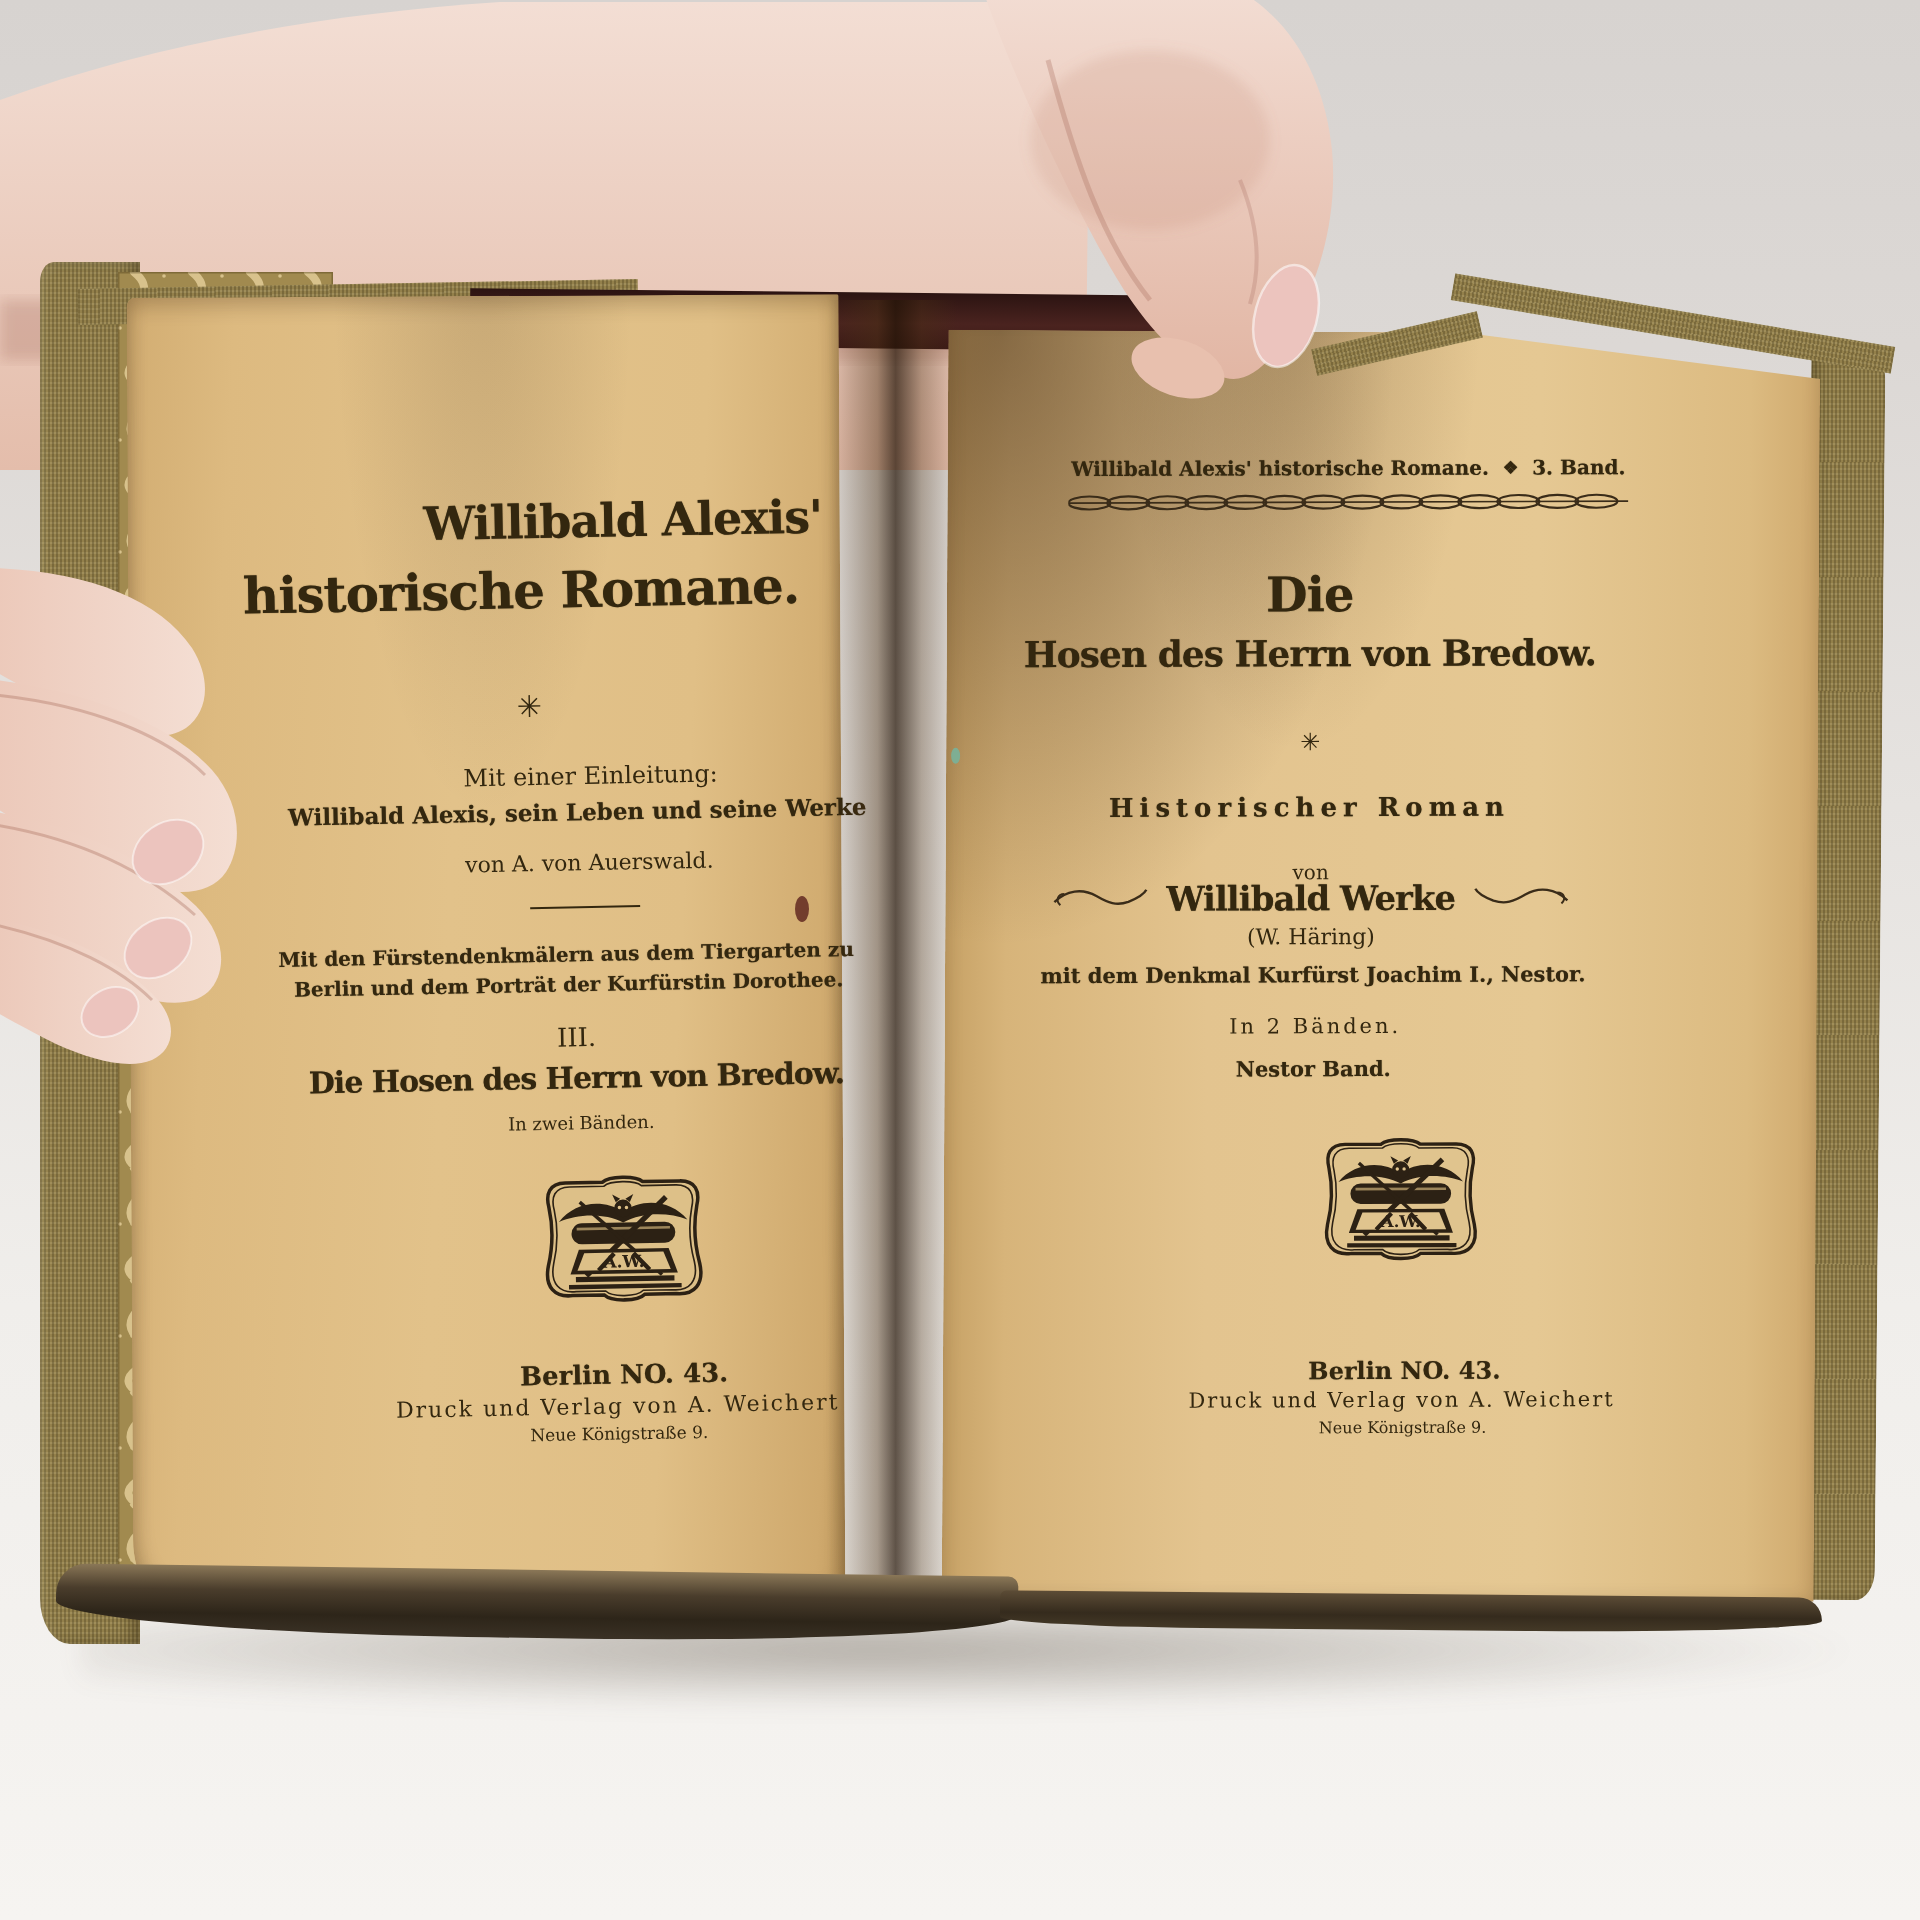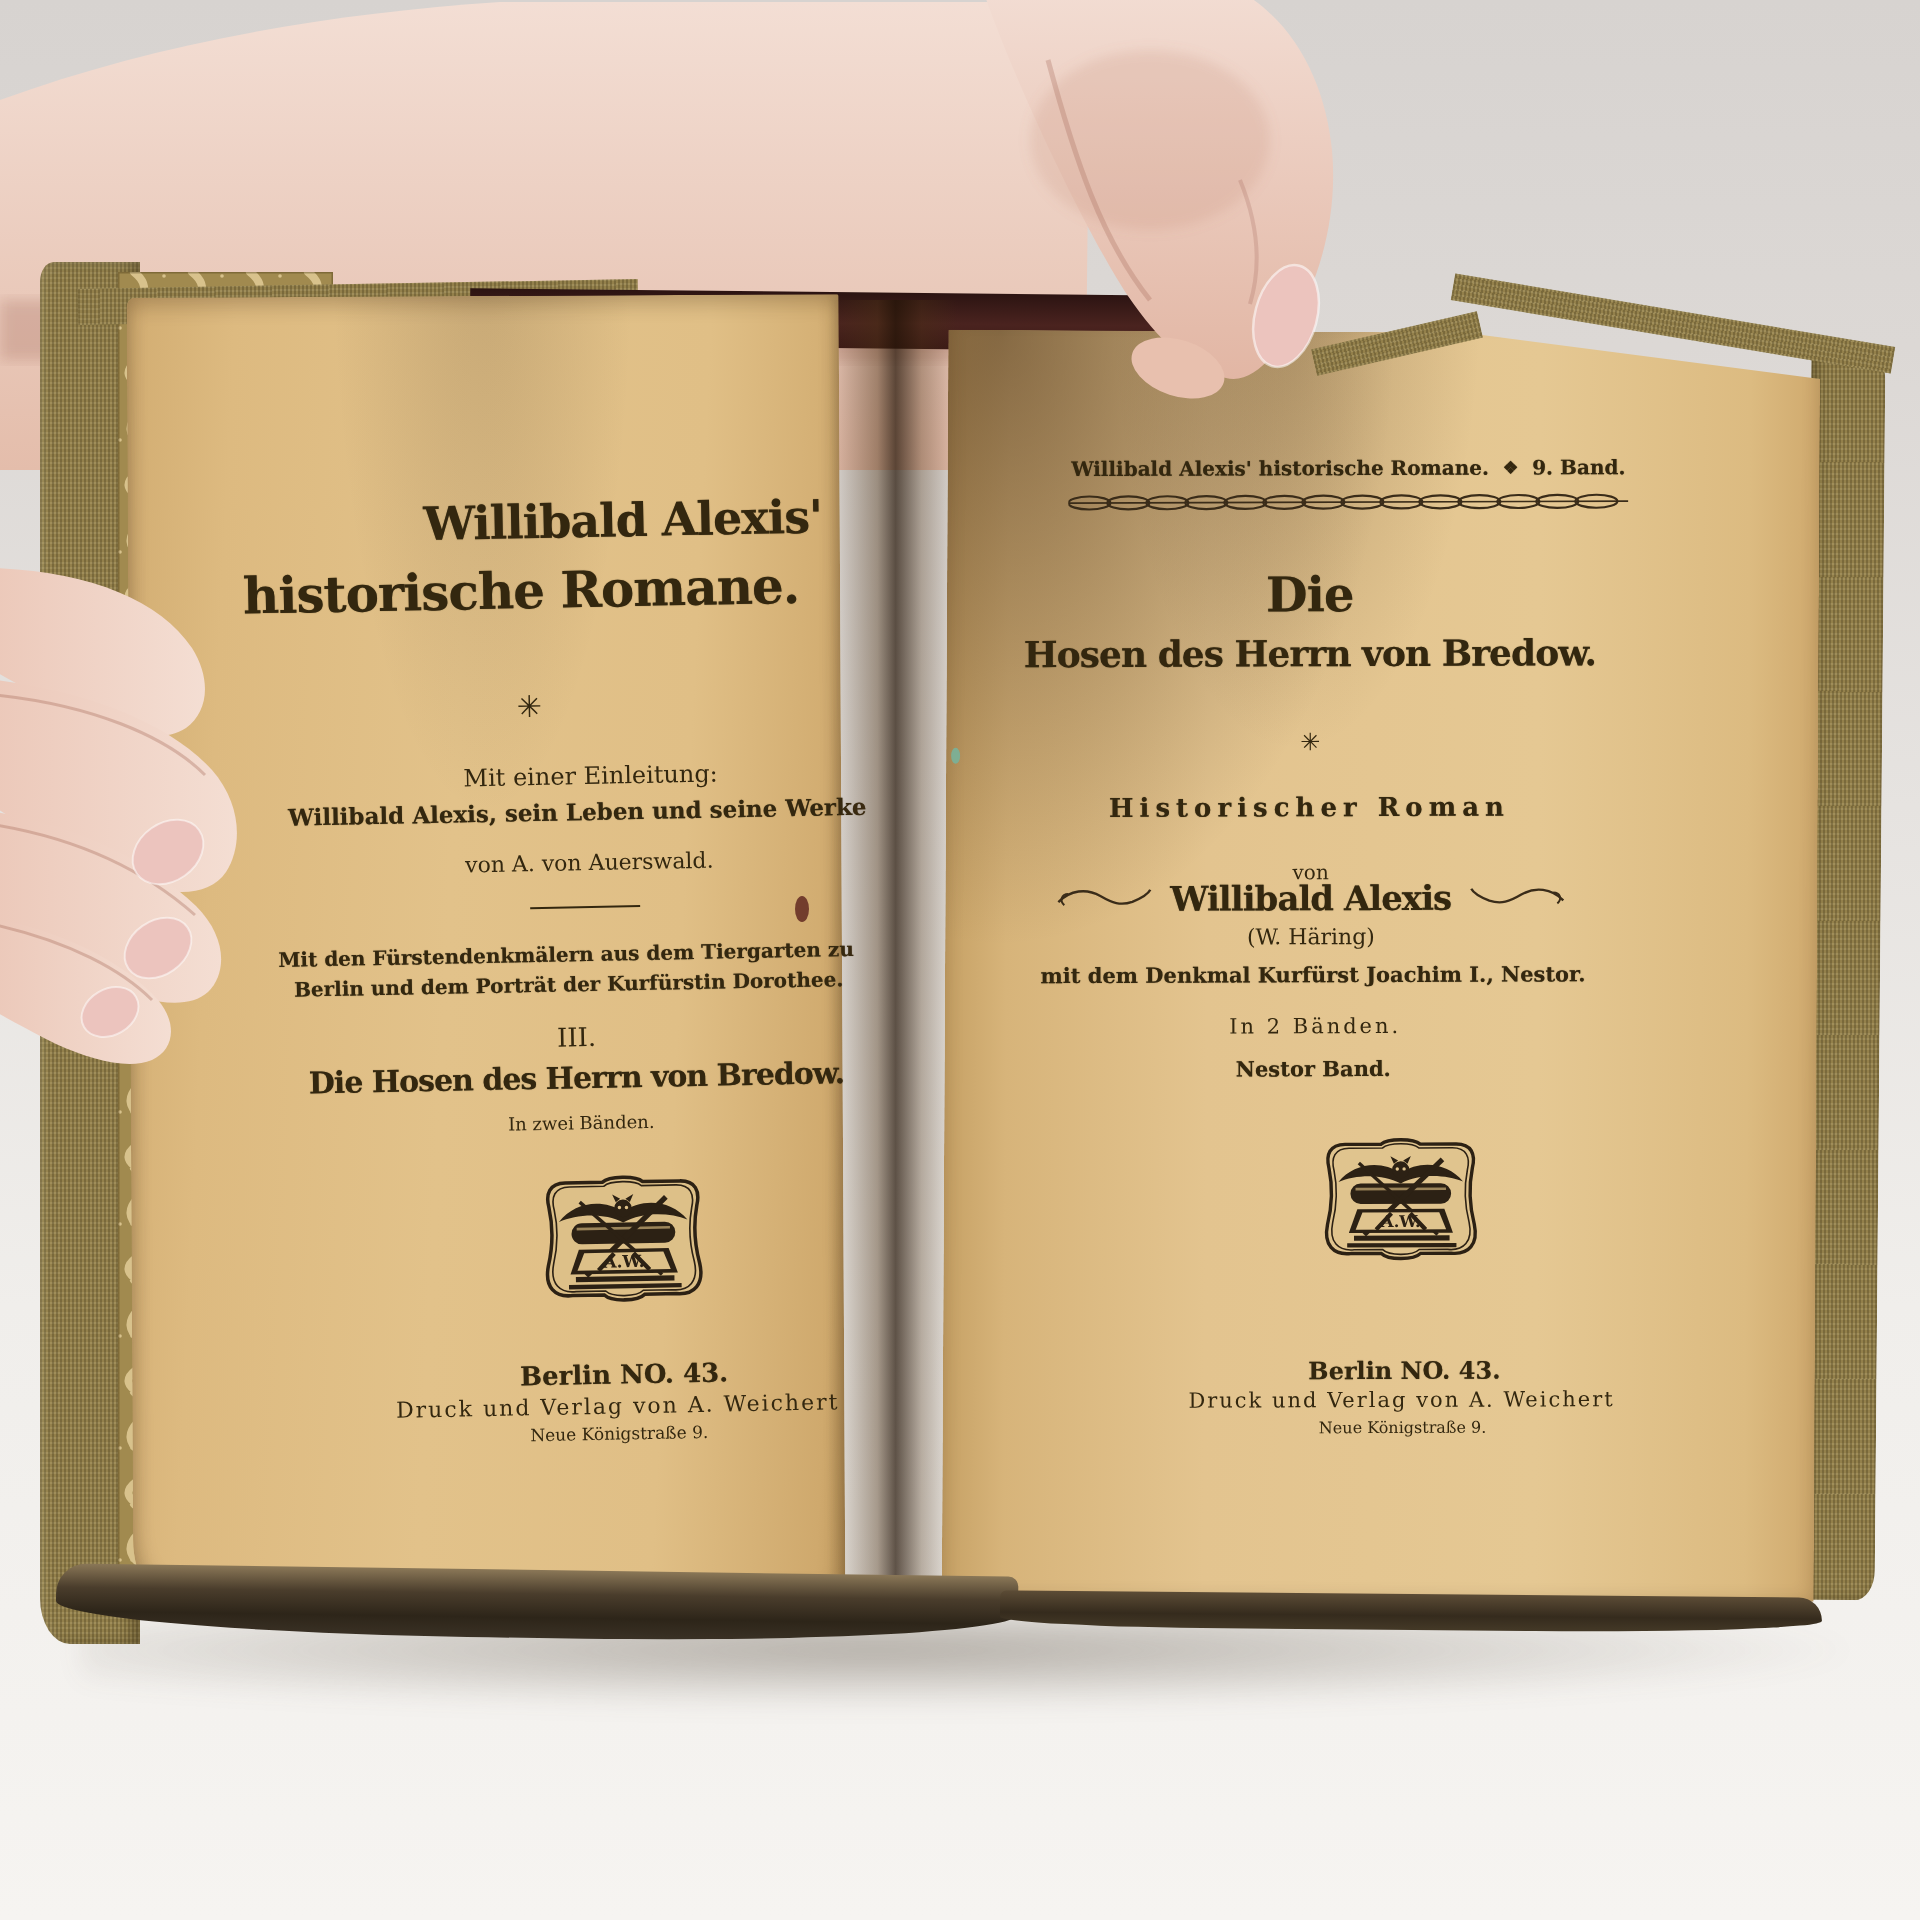--- a/index.html
+++ b/index.html
@@ -157,21 +157,21 @@
     </div>
 
     <div class="abs gutter"></div>
     <div class="abs gutter-mark"></div>
 
     <div class="abs page-right">
       <div class="tr-wrap">
         <div class="txt rowflex frak" style="top:124px;transform:translateX(calc(-50% - 31px));font-size:20px;letter-spacing:0;">
           <span>Willibald Alexis' historische Romane.</span>
           <span style="font-size:17px;">❖</span>
-          <span>9. Band.</span>
+          <span>3. Band.</span>
         </div>
         <svg style="position:absolute;left:50%;top:160px;transform:translateX(calc(-50% - 31px));" width="560" height="20" viewBox="0 0 560 20">
           <line x1="0" y1="10" x2="560" y2="10" stroke="#3a2c19" stroke-width="1.6"></line>
           <g fill="none" stroke="#3a2c19" stroke-width="2.2">
             <ellipse cx="21" cy="10" rx="21" ry="6.5"></ellipse>
               <ellipse cx="60" cy="10" rx="21" ry="6.5"></ellipse>
             <ellipse cx="99" cy="10" rx="21" ry="6.5"></ellipse>
               <ellipse cx="138" cy="10" rx="21" ry="6.5"></ellipse>
             <ellipse cx="177" cy="10" rx="21" ry="6.5"></ellipse>
               <ellipse cx="216" cy="10" rx="21" ry="6.5"></ellipse>
@@ -188,21 +188,21 @@
         <div class="txt frak" style="top:234px;transform:translateX(calc(-50% - 70px));font-size:48px;">Die</div>
         <div class="txt frak" style="top:300px;transform:translateX(calc(-50% - 70px));font-size:36px;">Hosen des Herrn von Bredow.</div>
         <div class="txt" style="top:396px;transform:translateX(calc(-50% - 70px));font-size:24px;">✳</div>
         <div class="txt frak" style="top:460px;transform:translateX(calc(-50% - 71px));font-size:26px;letter-spacing:6px;">Historischer Roman</div>
         <div class="txt" style="top:528px;transform:translateX(calc(-50% - 70px));font-size:20px;">von</div>
         <div class="txt rowflex" style="top:546px;transform:translateX(calc(-50% - 70px));gap:18px;">
           <svg width="96" height="26" viewBox="0 0 96 26">
             <path d="M2,16 C14,4 30,2 44,10 C56,17 64,20 76,16 C86,12 92,8 94,4" stroke="#3a2c19" stroke-width="2.4" fill="none"></path>
             <path d="M8,19 C3,15 5,8 12,8" stroke="#3a2c19" stroke-width="2" fill="none"></path>
           </svg>
-          <span class="frak" style="font-size:34px;">Willibald Alexis</span>
+          <span class="frak" style="font-size:34px;">Willibald Werke</span>
           <svg width="96" height="26" viewBox="0 0 96 26" style="transform:scaleX(-1);">
             <path d="M2,16 C14,4 30,2 44,10 C56,17 64,20 76,16 C86,12 92,8 94,4" stroke="#3a2c19" stroke-width="2.4" fill="none"></path>
             <path d="M8,19 C3,15 5,8 12,8" stroke="#3a2c19" stroke-width="2" fill="none"></path>
           </svg>
         </div>
         <div class="txt" style="top:592px;transform:translateX(calc(-50% - 70px));font-size:22px;">(W. Häring)</div>
         <div class="txt frak" style="top:630px;transform:translateX(calc(-50% - 68px));font-size:21px;letter-spacing:0;">mit dem Denkmal Kurfürst Joachim I., Nestor.</div>
         <div class="txt" style="top:682px;transform:translateX(calc(-50% - 66px));font-size:21px;letter-spacing:3px;text-align:right;">In 2 Bänden.</div>
         <div class="txt frak" style="top:724px;transform:translateX(calc(-50% - 68px));font-size:21px;letter-spacing:0;">Nestor Band.</div>
 

